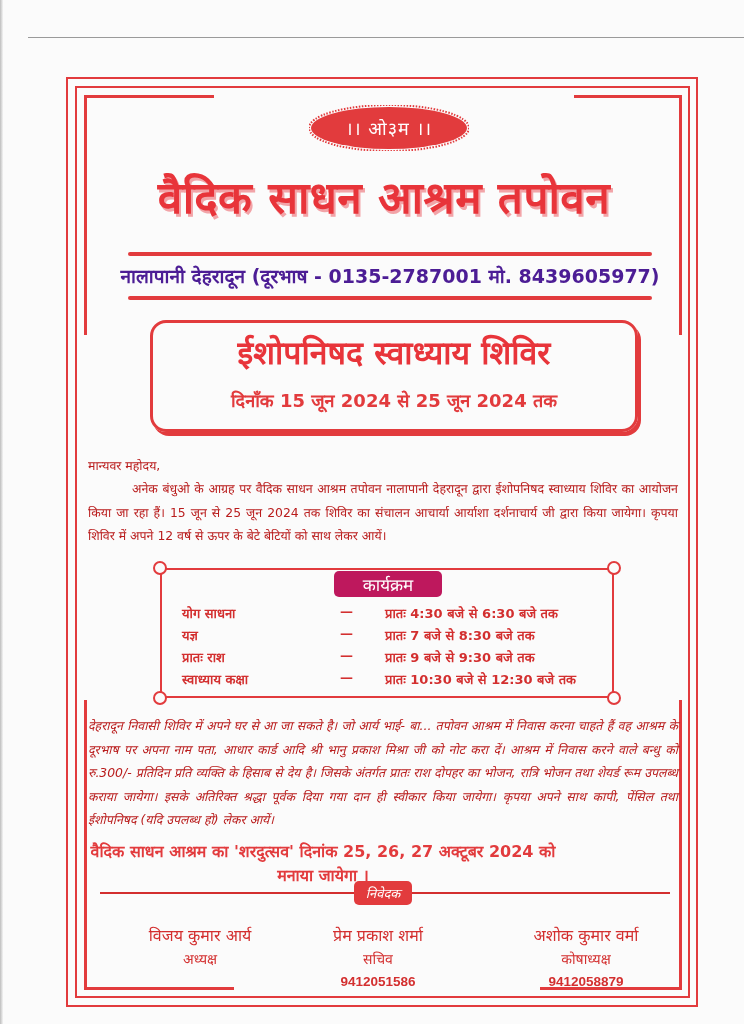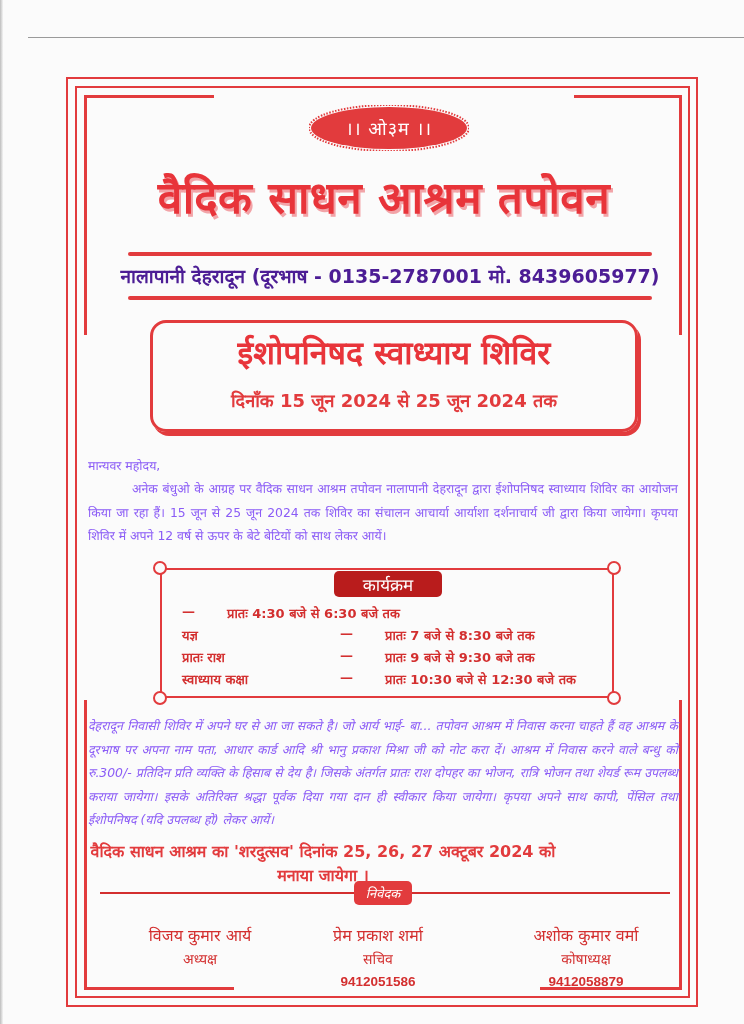--- a/index.html
+++ b/index.html
@@ -14,27 +14,27 @@
   .om-badge{left:309px;top:105px;width:160px;height:46px;}
   .om-text{left:309px;top:105px;width:160px;height:46px;display:flex;align-items:center;justify-content:center;color:#fff;font-family:"DejaVu Serif",serif;font-size:18px;letter-spacing:1px;}
   .main-title{left:84px;top:168px;width:600px;text-align:center;font-size:44px;font-weight:bold;color:#e8343a;letter-spacing:0.5px;text-shadow:2px 3px 0 #f2a4a8;line-height:60px;}
   .rule{height:4px;background:#e23b3d;border-radius:2px;}
   .address{left:110px;top:262px;width:560px;text-align:center;font-size:19px;font-weight:bold;color:#4c1d95;line-height:28px;}
   
   .camp-box{left:150px;top:320px;width:488px;height:112px;border:3px solid #e23b3d;border-radius:16px;box-sizing:border-box;box-shadow:3px 4px 0 #e23b3d;}
   .camp-title{left:150px;top:330px;width:488px;text-align:center;font-size:32px;font-weight:bold;color:#e8343a;line-height:46px;}
   .camp-date{left:150px;top:388px;width:488px;text-align:center;font-size:18px;font-weight:bold;color:#e23b3d;line-height:26px;}
   
-  .para{left:88px;width:590px;font-size:12.4px;line-height:23.6px;color:#8b5cf6;}
+  .para{left:88px;width:590px;font-size:12.4px;line-height:23.6px;color:#b91c1c;}
   .salutation{top:454px;}
   .p1{top:477px;text-align:justify;text-indent:44px;}
   
   .prog-box{left:160px;top:568px;width:454px;height:130px;border:2px solid #e23b3d;box-sizing:border-box;}
   .corner-circle{width:14px;height:14px;border:2px solid #e23b3d;border-radius:50%;background:#fbfbfb;box-sizing:border-box;}
-  .prog-label{left:334px;top:571px;width:108px;height:26px;background:#b91c1c;border-radius:5px;color:#fff;font-size:17px;display:flex;align-items:center;justify-content:center;}
+  .prog-label{left:334px;top:571px;width:108px;height:26px;background:#be185d;border-radius:5px;color:#fff;font-size:17px;display:flex;align-items:center;justify-content:center;}
   .prog-row{left:182px;width:430px;height:22px;font-size:13px;font-weight:bold;color:#d32f2f;display:flex;}
   .prog-row .c1{width:158px;}
   .prog-row .c2{width:45px;}
   .prog-row .c3{flex:1;}
   .p2{top:714px;text-align:justify;font-style:italic;}
   .festival{left:84px;top:840px;width:478px;text-align:center;font-size:16px;font-weight:bold;color:#e23b3d;line-height:24px;}
   .nivedak-line{left:100px;top:892px;width:570px;height:2px;background:#d32f2f;}
   .nivedak-label{left:354px;top:881px;width:58px;height:24px;background:#e23b3d;border-radius:5px;color:#fff;font-size:13px;font-style:italic;display:flex;align-items:center;justify-content:center;}
   .sig{width:200px;text-align:center;color:#d32f2f;}
   .sig .name{font-size:16px;line-height:24px;}
@@ -79,20 +79,21 @@
 <div class="abs para p1">अनेक बंधुओ के आग्रह पर वैदिक साधन आश्रम तपोवन नालापानी देहरादून द्वारा ईशोपनिषद स्वाध्याय शिविर का आयोजन किया जा रहा हैं। 15 जून से 25 जून 2024 तक शिविर का संचालन आचार्या आर्याशा दर्शनाचार्य जी द्वारा किया जायेगा। कृपया शिविर में अपने 12 वर्ष से ऊपर के बेटे बेटियों को साथ लेकर आयें।</div>
 
 <div class="abs prog-box"></div>
 <div class="abs corner-circle" style="left:153px;top:561px;"></div>
 <div class="abs corner-circle" style="left:607px;top:561px;"></div>
 <div class="abs corner-circle" style="left:153px;top:691px;"></div>
 <div class="abs corner-circle" style="left:607px;top:691px;"></div>
 <div class="abs prog-label">कार्यक्रम</div>
 
 <div class="abs prog-row" style="top:604px;">
+  <span class="c1">योग साधना</span>
   <span class="c2">—</span>
   <span class="c3">प्रातः 4:30 बजे से 6:30 बजे तक</span>
 </div>
 <div class="abs prog-row" style="top:626px;">
   <span class="c1">यज्ञ</span>
   <span class="c2">—</span>
   <span class="c3">प्रातः 7 बजे से 8:30 बजे तक</span>
 </div>
 <div class="abs prog-row" style="top:648px;">
   <span class="c1">प्रातः राश</span>

